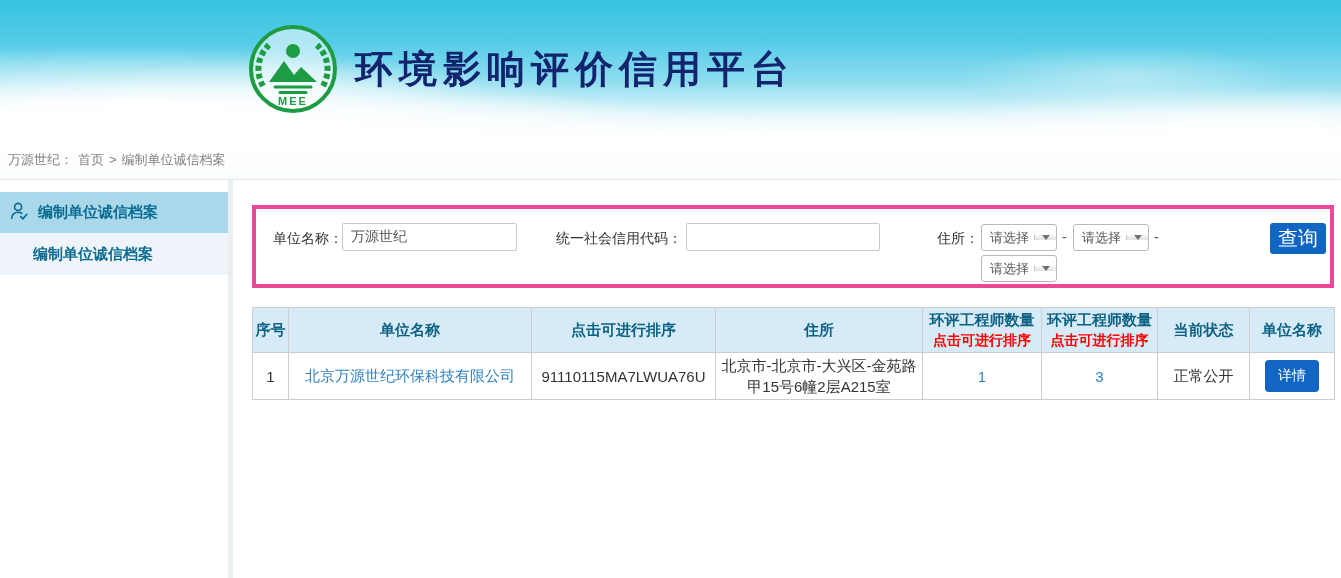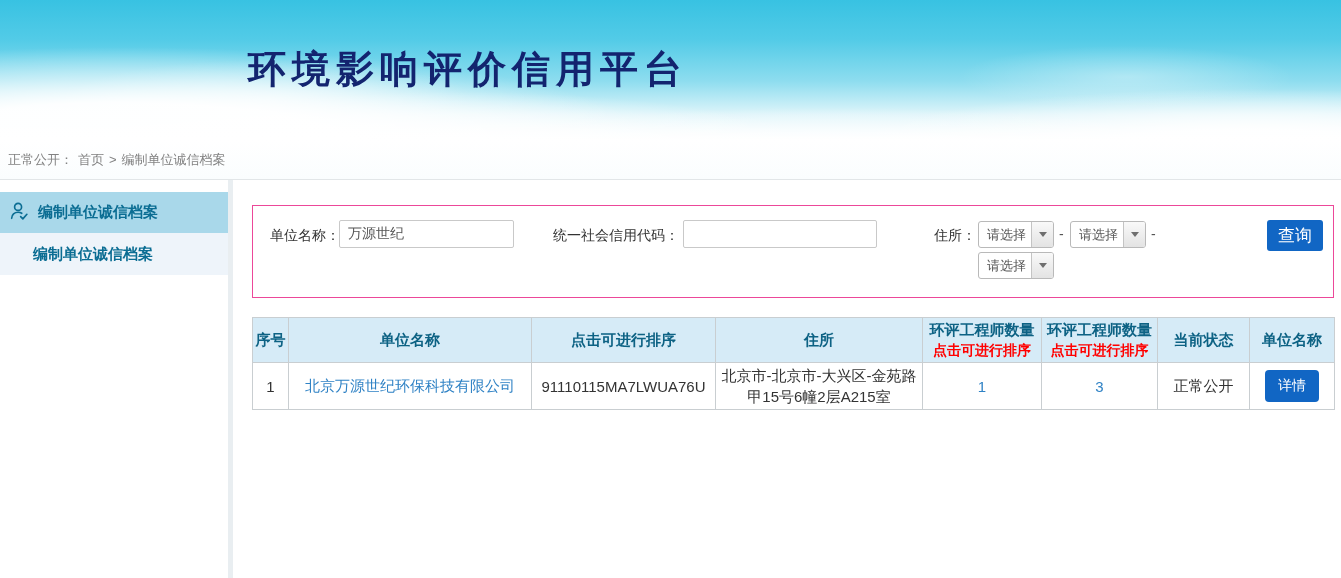--- a/index.html
+++ b/index.html
@@ -43,35 +43,35 @@
   .sidebar-item {
     height: 41px; display: flex; align-items: center; gap: 8px;
     padding-left: 8px; cursor: pointer;
     background: #a9d8ea; color: #0b6d93; font-size: 15px; font-weight: bold;
   }
   .sidebar-item.sub { background: #eef4fa; padding-left: 33px; height: 42px; }
   .side-divider { width: 5px; background: #e9eef1; flex: none; }
   .content { flex: 1; padding: 25px 0 0 19px; }
 
   
-  .search-panel { position: relative; width: 1082px; height: 93px; border: 1px solid #ec4899; background: #fff; }
+  .search-panel { position: relative; width: 1082px; height: 83px; border: 4px solid #ec4899; background: #fff; }
   .sp-label { position: absolute; font-size: 14px; color: #333; top: 21px; }
   .lbl-unit  { left: 17px; }
   .lbl-code  { left: 300px; width: 128px; }
   .lbl-addr  { left: 681px; }
   .text-input {
     position: absolute; top: 14px; height: 28px; border: 1px solid #c9c9c9; border-radius: 2px;
     font-size: 14px; color: #555; padding: 12px 8px; outline: none;
     font-family: "Liberation Sans", "DejaVu Sans", sans-serif;
   }
   .in-unit { left: 86px;  width: 175px; }
   .in-code { left: 430px; width: 194px; }
   .combo {
     position: absolute; width: 76px; height: 27px; border: 1px solid #b9b9b9; border-radius: 3px;
-    background: #fff; display: flex; overflow: hidden; cursor: pointer;
+    background: #fff; display: flex; overflow: hidden; cursor: pointer; align-items: center;
   }
   .combo-text { flex: 1; font-size: 13px; color: #555; line-height: 25px; padding-left: 8px; }
   .combo-arrow {
     width: 22px; border-left: 1px solid #c4c4c4;
     background: linear-gradient(#f9f9f9, #e3e3e3);
     display: flex; align-items: center; justify-content: center;
   }
   .combo-arrow i {
     display: block; width: 0; height: 0;
     border-left: 4px solid transparent; border-right: 4px solid transparent;
@@ -79,21 +79,21 @@
   }
   .combo-province { left: 725px; top: 15px; }
   .combo-city     { left: 817px; top: 15px; }
   .combo-district { left: 725px; top: 46px; }
   .sp-dash { position: absolute; top: 20px; font-size: 14px; color: #555; }
   .dash1 { left: 806px; }
   .dash2 { left: 898px; }
   .query-btn {
     position: absolute; left: 1014px; top: 14px; width: 56px; height: 31px;
     background: #1166c4; color: #fff; border: none; border-radius: 3px;
-    font-size: 17px; cursor: pointer; font-family: inherit;
+    font-size: 20px; cursor: pointer; font-family: inherit;
   }
 
   
   .results-table { margin-top: 19px; width: 1082px; border-collapse: collapse; table-layout: fixed; }
   .results-table th, .results-table td { border: 1px solid #c9ced1; }
   .results-table thead th {
     background: #d6ebf7; color: #0d6284; font-size: 15px; font-weight: bold;
     height: 45px; text-align: center; padding: 2px 0;
   }
   .sort-hint { color: #ff0000; font-size: 14px; font-weight: bold; margin-top: 2px; }
@@ -106,26 +106,38 @@
     background: #1166c4; color: #fff; border: none; border-radius: 4px;
     font-size: 14px; padding: 7px 13px; cursor: pointer; font-family: Liberation Sans, sans-serif;
   }
 </style>
 </head>
 <body>
 
 <header class="site-header">
   <div class="clouds"></div>
   <div class="header-inner">
+    <span class="logo-box">
+      <svg viewBox="0 0 90 90" width="90" height="90">
+        <circle cx="45" cy="45" r="42" fill="#ffffff" fill-opacity="0.55" stroke="#1d9c44" stroke-width="4"></circle>
+        <path d="M15 62 A33 33 0 0 1 21 21" fill="none" stroke="#1d9c44" stroke-width="6" stroke-dasharray="5 3"></path>
+        <path d="M75 62 A33 33 0 0 0 69 21" fill="none" stroke="#1d9c44" stroke-width="6" stroke-dasharray="5 3"></path>
+        <circle cx="45" cy="27" r="7" fill="#1d9c44"></circle>
+        <path d="M21 58 L36 37 L46 51 L53 43 L69 58 Z" fill="#1d9c44"></path>
+        <path d="M27 63 H63" stroke="#1d9c44" stroke-width="3" stroke-linecap="round"></path>
+        <path d="M32 68.5 H58" stroke="#1d9c44" stroke-width="3" stroke-linecap="round"></path>
+        <text x="45" y="81" text-anchor="middle" font-size="11" font-weight="bold" letter-spacing="2" fill="#1d9c44" font-family="Liberation Sans, DejaVu Sans, sans-serif">MEE</text>
+      </svg>
+    </span>
     <h1 class="site-title">环境影响评价信用平台</h1>
   </div>
 </header>
 
 <nav class="breadcrumb-bar">
-  <span>正常公开：</span>
+  <span>万源世纪：</span>
   <a>首页</a>
   <span>&gt;</span>
   <span>编制单位诚信档案</span>
 </nav>
 
 <div class="main">
   <aside class="sidebar">
     <div class="sidebar-item">
       <span>
         <svg viewBox="0 0 24 24" width="22" height="22" fill="none" stroke="#0b6d93" stroke-width="1.8" stroke-linecap="round" stroke-linejoin="round">

